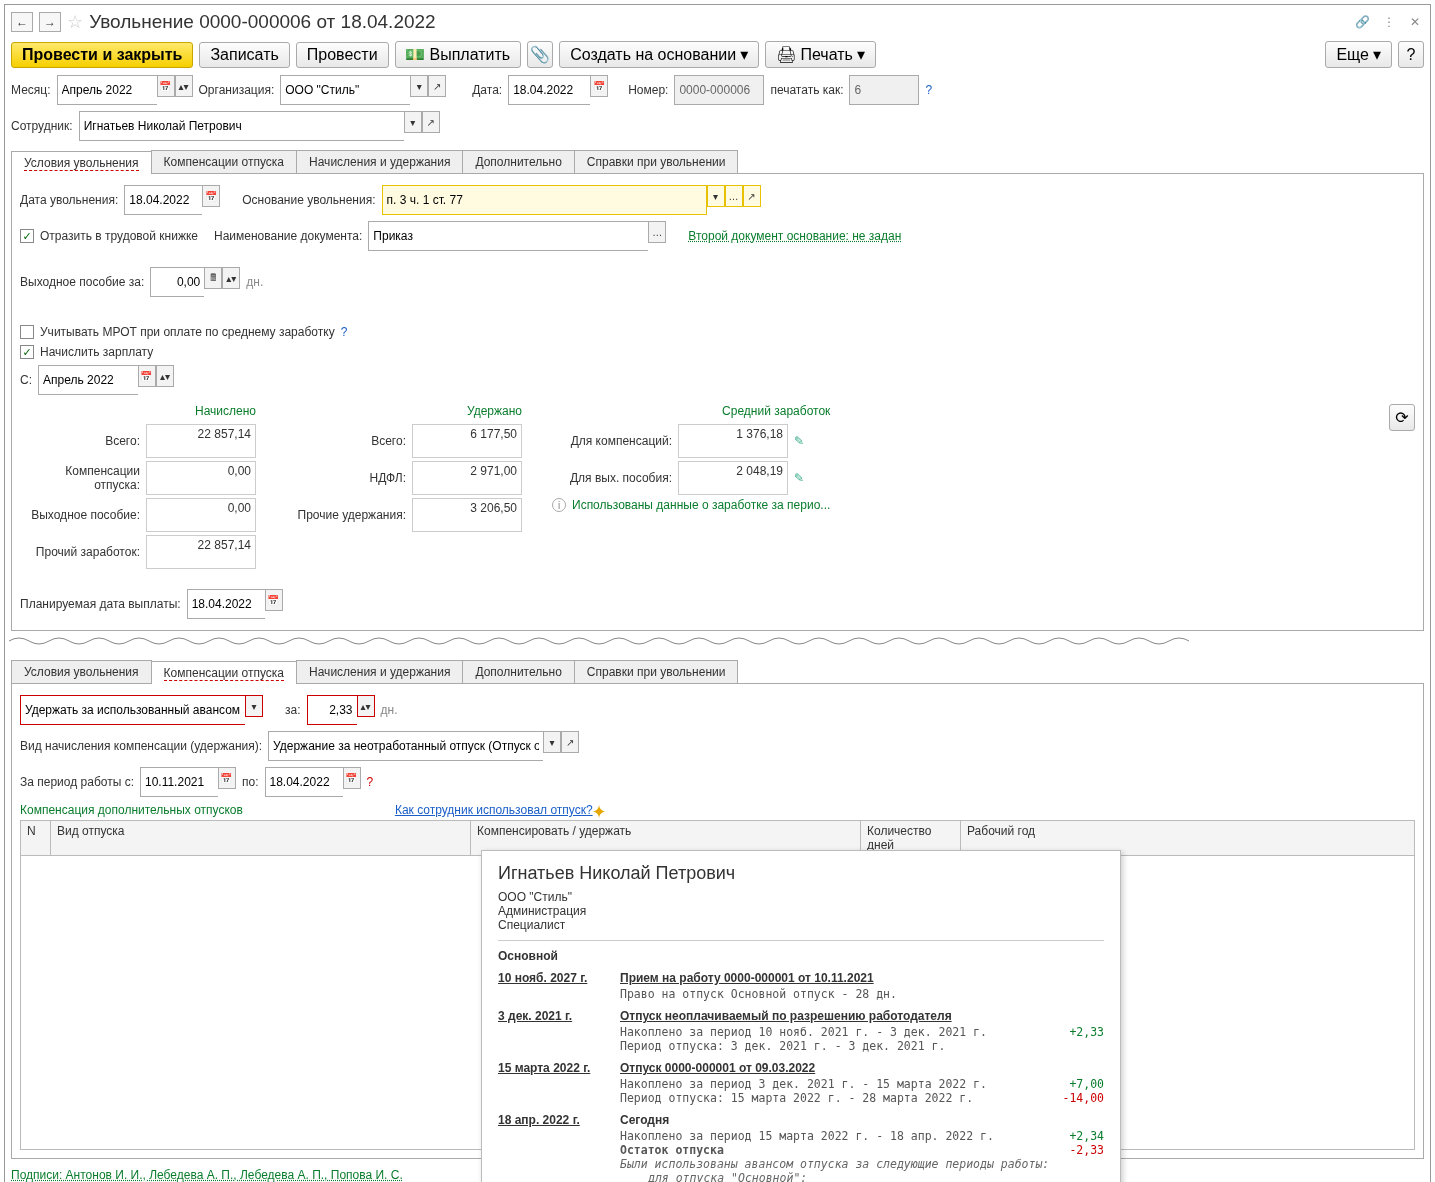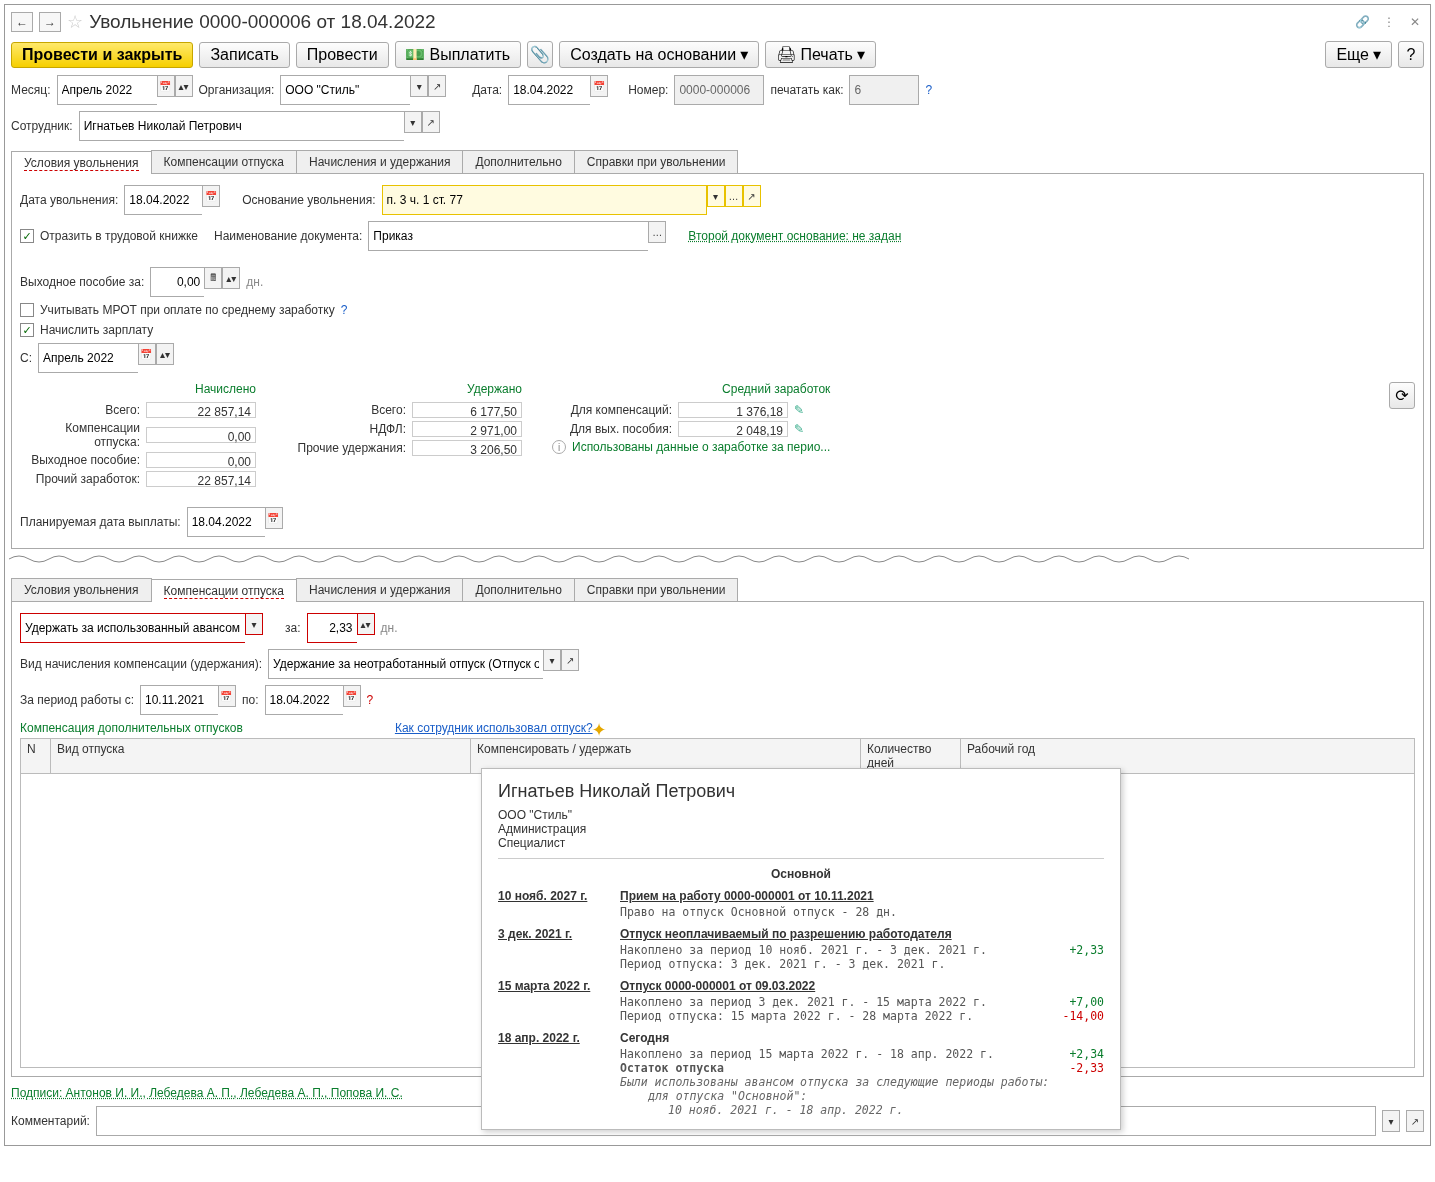--- a/index.html
+++ b/index.html
@@ -39,42 +39,42 @@
 
 
 .chk { width: 14px; height: 14px; border: 1px solid #888; display: inline-flex; align-items: center; justify-content: center; font-size: 11px; color: #060; background: #fff; }
 
 
 .sumcols { display: flex; gap: 30px; margin-top: 6px; }
 .sumcol { }
 .sumcol h4 { color: #0a7d2d; font-weight: normal; margin-bottom: 6px; text-align: right; }
 .sumrow { display: flex; align-items: center; gap: 6px; margin: 3px 0; }
 .sumrow .sl { width: 120px; text-align: right; }
-.sumrow .sv { width: 110px; text-align: right; border: 1px solid #ccc; padding: 2px 4px; height: 16px; background: #fff; }
+.sumrow .sv { width: 110px; text-align: right; border: 1px solid #ccc; padding: 2px 4px; height: 34px; background: #fff; }
 .pencil { color: #3a8; cursor: pointer; }
 .info-ic { color: #888; border: 1px solid #aaa; border-radius: 50%; width: 14px; height: 14px; display: inline-flex; align-items: center; justify-content: center; font-size: 10px; }
 
 .greenlink { color: #0a7d2d; text-decoration: underline dotted; cursor: pointer; }
 .bluelink { color: #1a5ec8; text-decoration: underline; cursor: pointer; }
 .q { color: #1a5ec8; cursor: pointer; }
 
 
 .redbox .inp { border-color:#c00; }
 .reddashed { border-bottom: 1px dashed #c00; }
 .ylbox { border: 1px solid #e8c200 !important; background:#fffbe0 !important; }
 
 
 .tblhdr { display: flex; border: 1px solid #bbb; background: #f4f4f4; }
 .tblhdr div { border-right: 1px solid #bbb; padding: 3px 6px; }
 
 
 .popup { position: relative; border: 1px solid #bbb; box-shadow: 2px 2px 6px rgba(0,0,0,.2); background: #fff; margin-left: 460px; margin-top: -6px; width: 640px; padding: 12px 16px; font-family: Verdana, sans-serif; font-size: 12px; }
 .popup h2 { font-size: 18px; font-weight: normal; margin-bottom: 6px; }
 .popup hr { border: none; border-top: 1px solid #ccc; margin: 8px 0; }
-.popup .right-h { text-align: center; font-weight: bold; margin: 8px 0 4px; }
+.popup .right-h { text-align: left; font-weight: bold; margin: 8px 0 4px; }
 .ev { display: flex; gap: 12px; margin: 8px 0 2px; }
 .ev .d { width: 110px; font-weight: bold; text-decoration: underline; }
 .ev .t { font-weight: bold; text-decoration: underline; }
 .ev-sub { margin-left: 122px; color: #555; font-family: monospace; font-size: 11.5px; display: flex; }
 .ev-sub .txt { flex: 1; }
 .ev-sub .num { width: 60px; text-align: right; }
 .pos { color: #0a7d2d; }
 .neg { color: #c00; }
 .itxt { font-style: italic; color: #666; font-family: monospace; font-size: 11.5px; margin-left: 122px; }
 
@@ -194,21 +194,21 @@
     </div>
     <div class="row" style="margin-top:10px">
       <span class="lbl">Выходное пособие за:</span>
       <span class="drop">
           <input class="inp" style="width: 54px; text-align: right;" value="0,00">
           <span class="btn-icn">🖩</span>
           <span class="btn-icn">▴▾</span>
         </span>
       <span class="lbl" style="color:#888">дн.</span>
     </div>
-    <div class="row" style="margin-top:0">
+    <div class="row" style="margin-top:22px">
       <span class="chk"></span>
       <span class="lbl">Учитывать МРОТ при оплате по среднему заработку</span>
       <span class="q">?</span>
     </div>
     <div class="row">
       <span class="chk">✓</span>
       <span class="lbl">Начислить зарплату</span>
     </div>
     <div class="row">
       <span class="lbl">С:</span>

